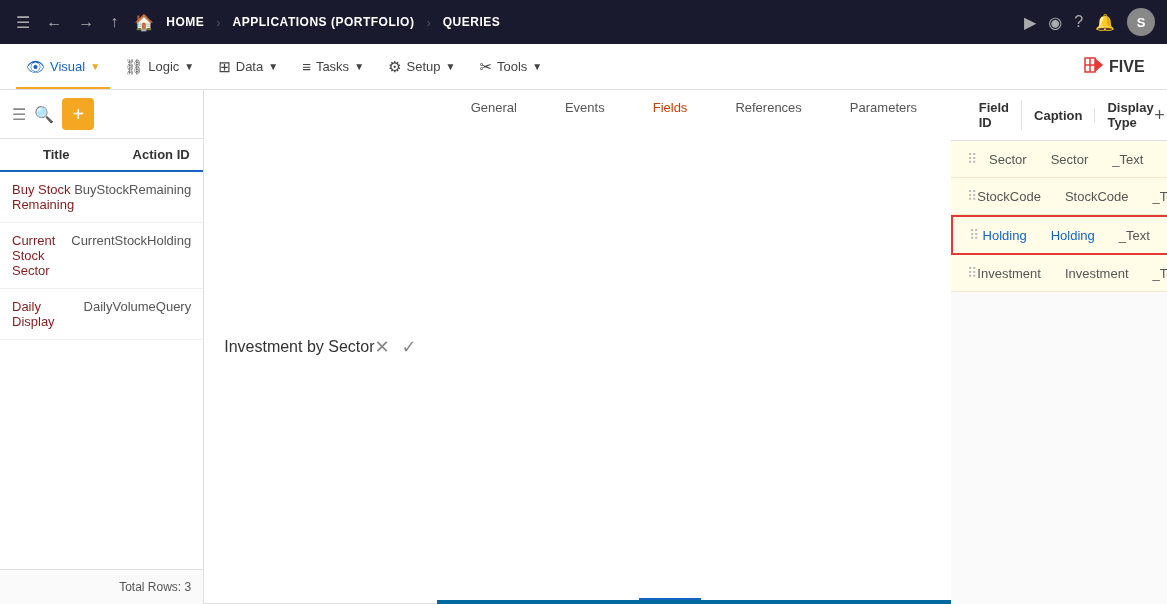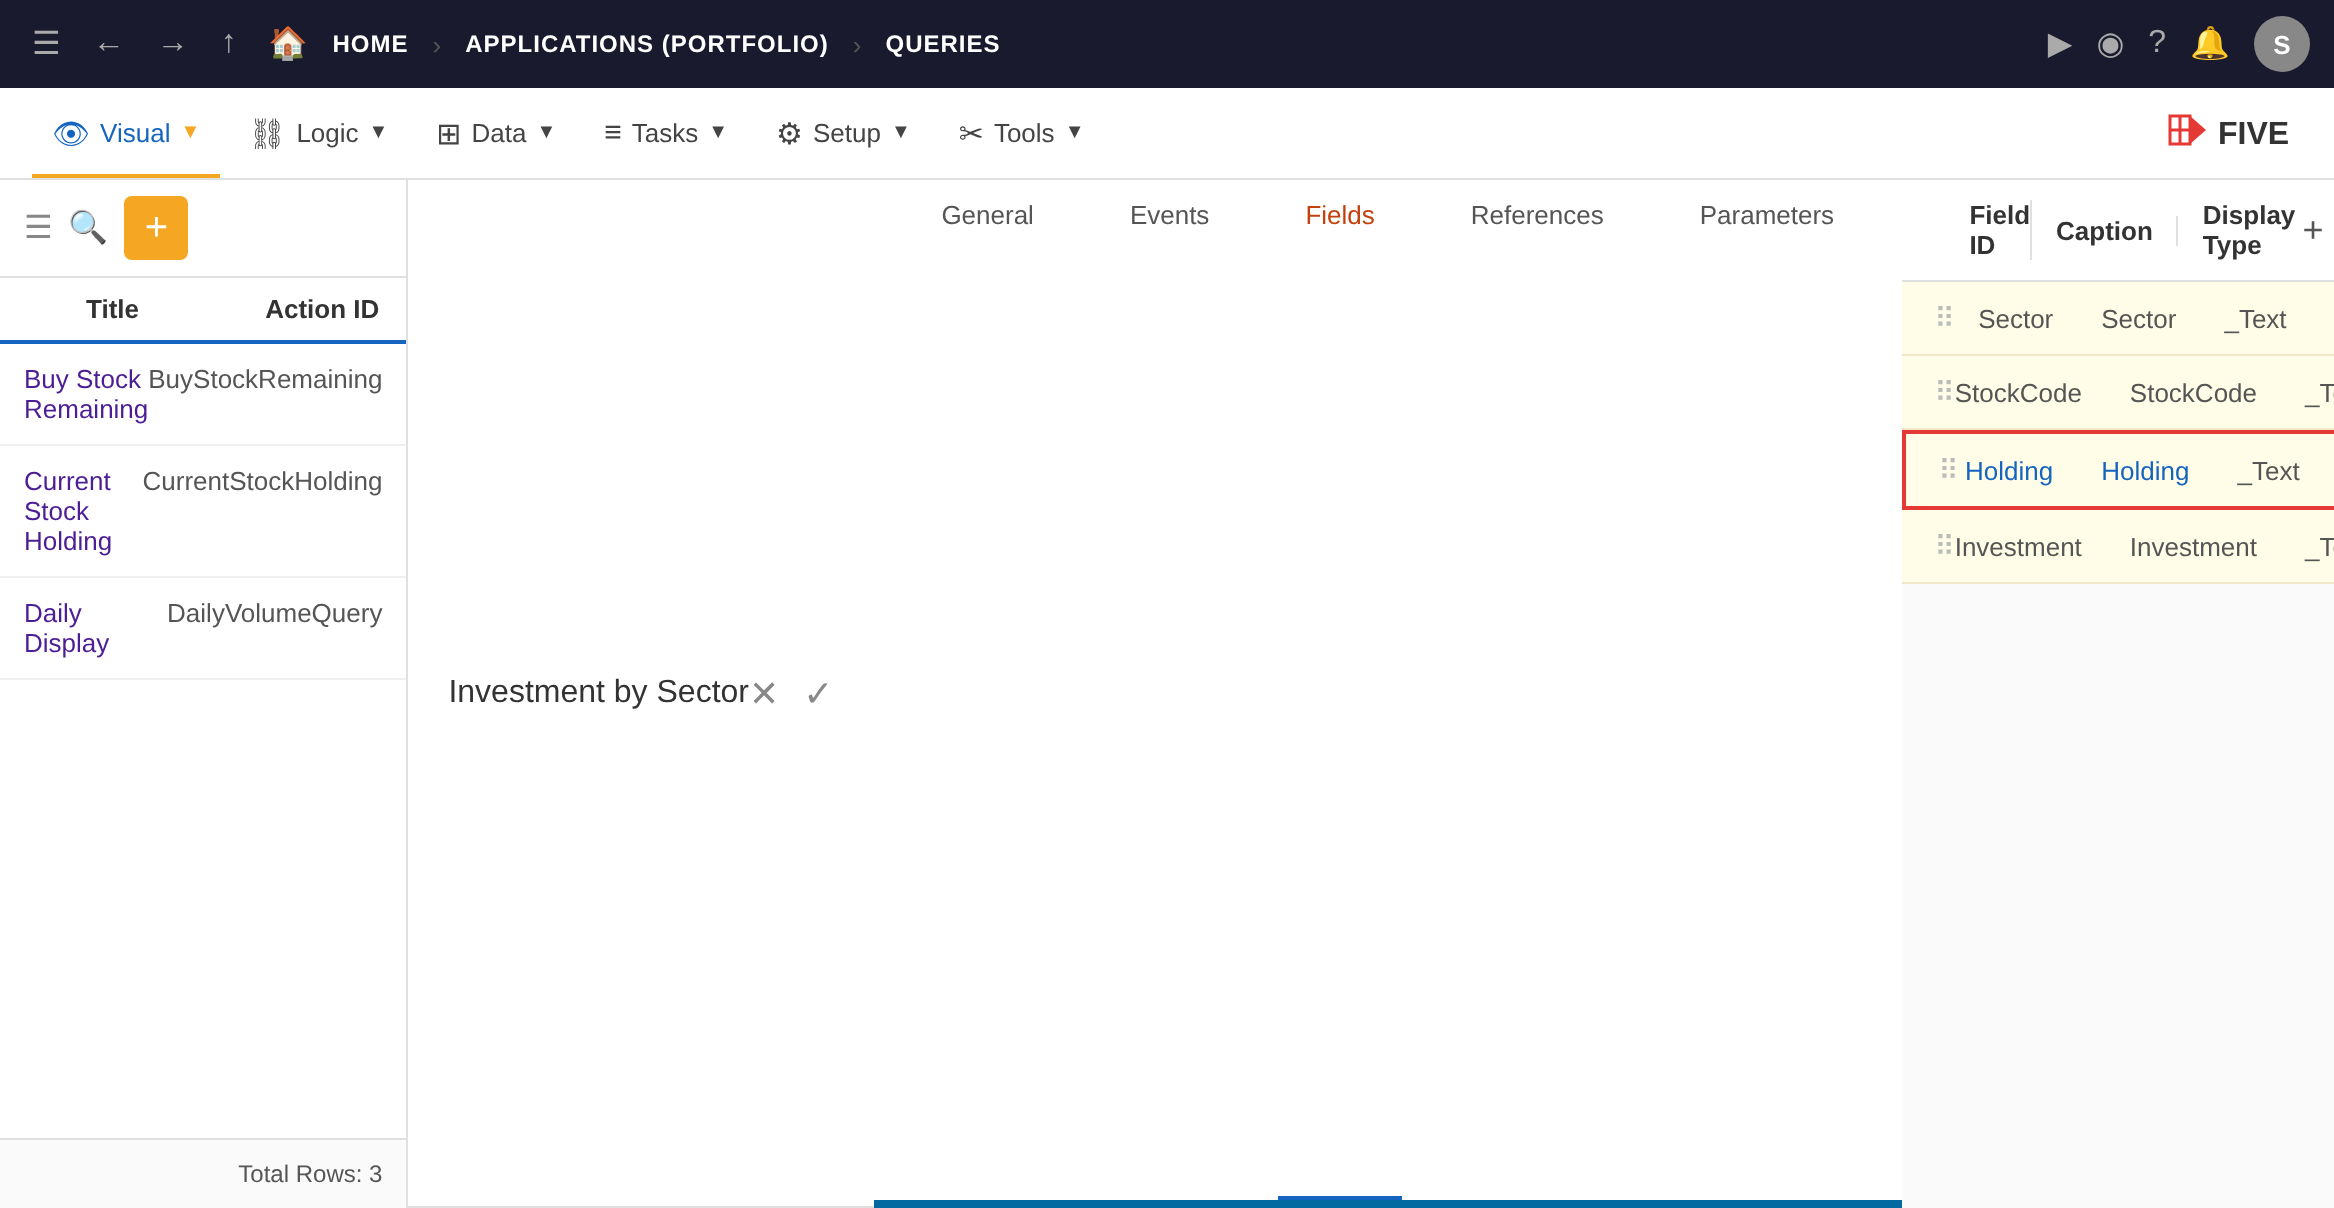--- a/index.html
+++ b/index.html
@@ -111,21 +111,21 @@
     }
     .left-table-header .col { font-weight: 600; color: #333; font-size: 13px; margin-left: 31px; }
     .left-table-header .col-title { flex: 1; }
     .left-table-header .col-action { flex: 1; }
     .left-table-row {
       display: flex;
       padding: 10px 12px;
       border-bottom: 1px solid #f0f0f0;
       cursor: pointer;
     }
-    .left-table-row .col { font-size: 13px; color: #4c1d95; }
+    .left-table-row .col { font-size: 13px; color: #7f1d1d; }
     .left-table-row .col-title { flex: 1; }
     .left-table-row .col-action { flex: 1; color: #555; }
 
     .left-footer {
       padding: 10px 12px;
       text-align: right;
       color: #555;
       font-size: 12px;
       border-top: 1px solid #e0e0e0;
       background: #fafafa;
@@ -180,21 +180,21 @@
     .fields-table { flex: 1; overflow-y: auto; padding: 0; }
     .fields-table-header {
       display: flex;
       align-items: center;
       padding: 10px 16px;
       background: #fff;
       border-bottom: 1px solid #e0e0e0;
     }
     .fields-table-header .drag-col { width: 32px; }
     .fields-table-header .fh-col { font-weight: 600; color: #333; font-size: 13px; }
-    .fields-table-header .fh-field-id { flex: 1; border-right: 1px solid #e0e0e0; padding-right: 0; }
+    .fields-table-header .fh-field-id { flex: 1; border-right: 1px solid #e0e0e0; padding-right: 12px; }
     .fields-table-header .fh-caption { flex: 1; border-right: 1px solid #e0e0e0; padding: 0 12px; }
     .fields-table-header .fh-display { flex: 1; padding-left: 12px; }
     .fields-table-header .add-col { width: 32px; display: flex; justify-content: center; }
     .add-field-btn { color: #555; font-size: 18px; cursor: pointer; font-weight: 300; }
 
     .field-row {
       display: flex;
       align-items: center;
       padding: 10px 16px;
       background: #fffde7;
@@ -291,21 +291,21 @@
     <div class="left-table">
       <div class="left-table-header">
         <div class="col col-title">Title</div>
         <div class="col col-action">Action ID</div>
       </div>
       <div class="left-table-row">
         <div class="col col-title">Buy Stock Remaining</div>
         <div class="col col-action">BuyStockRemaining</div>
       </div>
       <div class="left-table-row">
-        <div class="col col-title">Current Stock Holding</div>
+        <div class="col col-title">Current Stock Sector</div>
         <div class="col col-action">CurrentStockHolding</div>
       </div>
       <div class="left-table-row">
         <div class="col col-title">Daily Display</div>
         <div class="col col-action">DailyVolumeQuery</div>
       </div>
     </div>
 
     <div class="left-footer">Total Rows: 3</div>
   </div>

